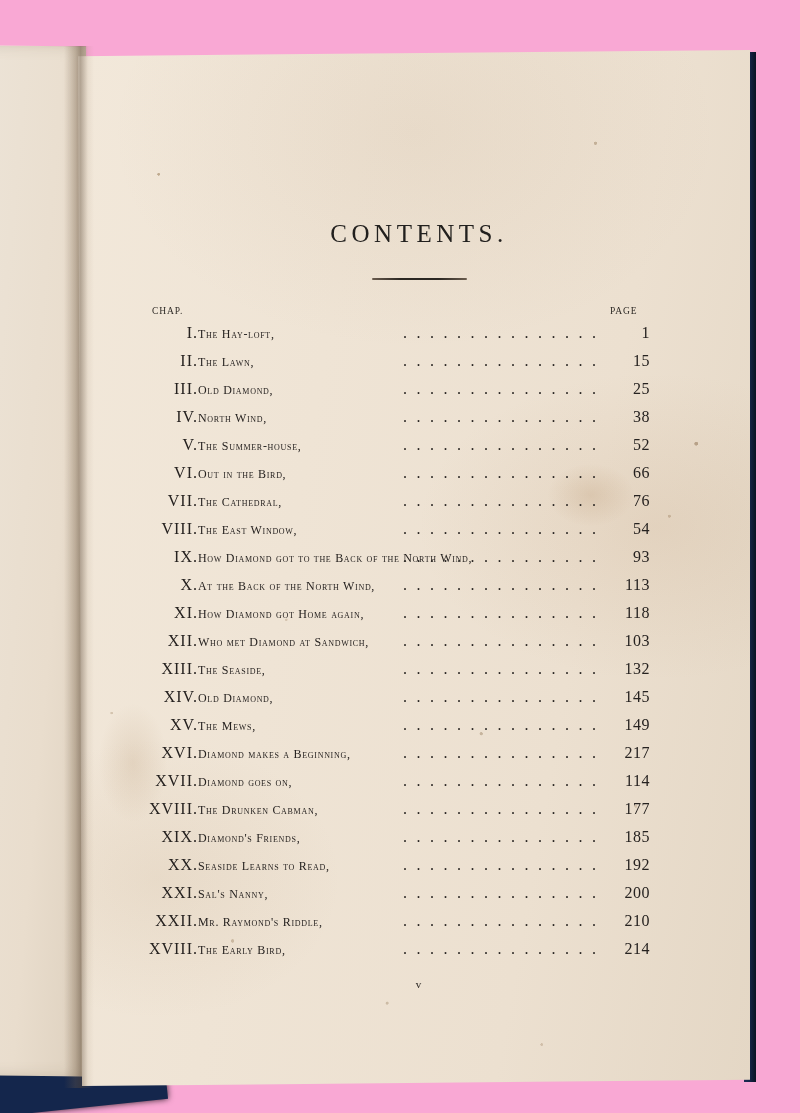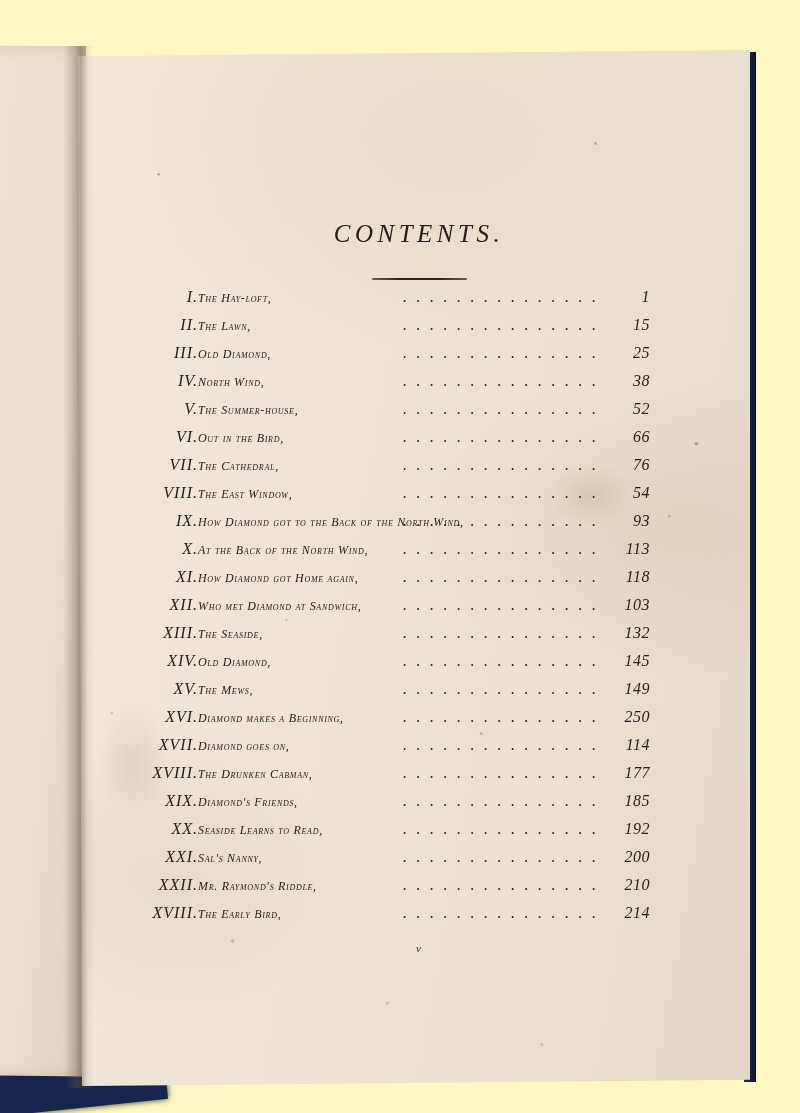--- a/index.html
+++ b/index.html
@@ -11,23 +11,22 @@
     width: 800px;
     height: 1113px;
     overflow: hidden;
     font-family: "Liberation Serif", "DejaVu Serif", serif;
   }
 
   #scene {
     position: relative;
     width: 800px;
     height: 1113px;
-    background: #fef9c3;
+    background: #f9a8d4;
     overflow: hidden;
-    font-style: italic;
   }
 
   
   .binding-left {
     position: absolute;
     left: -6px;
     bottom: -4px;
     width: 175px;
     height: 92px;
     background: linear-gradient(105deg, #11203c 0%, #16264a 40%, #0b1striking 41%, #0a1226 100%);
@@ -247,20 +246,24 @@
     <div class="stain-b"></div>
 
     <div class="typeblock">
 
       <div class="toc-title">CONTENTS.</div>
 
       <div class="rule-wrap">
         <span class="rule"></span>
       </div>
 
+      <div class="col-heads">
+        <span class="col-head-chap">CHAP.</span>
+        <span class="col-head-page">PAGE</span>
+      </div>
 
       <table class="toc">
         <tbody id="toc-body">
             <tr>
               <td class="num">I.</td>
               <td class="title">The Hay-loft,</td>
               <td class="leader">
                 <span class="dots">.......................................</span>
               </td>
               <td class="pg">1</td>
@@ -376,21 +379,21 @@
                 <span class="dots">.......................................</span>
               </td>
               <td class="pg">149</td>
             </tr>
             <tr>
               <td class="num">XVI.</td>
               <td class="title">Diamond makes a Beginning,</td>
               <td class="leader">
                 <span class="dots">.......................................</span>
               </td>
-              <td class="pg">250</td>
+              <td class="pg">217</td>
             </tr>
             <tr>
               <td class="num">XVII.</td>
               <td class="title">Diamond goes on,</td>
               <td class="leader">
                 <span class="dots">.......................................</span>
               </td>
               <td class="pg">114</td>
             </tr>
             <tr>

